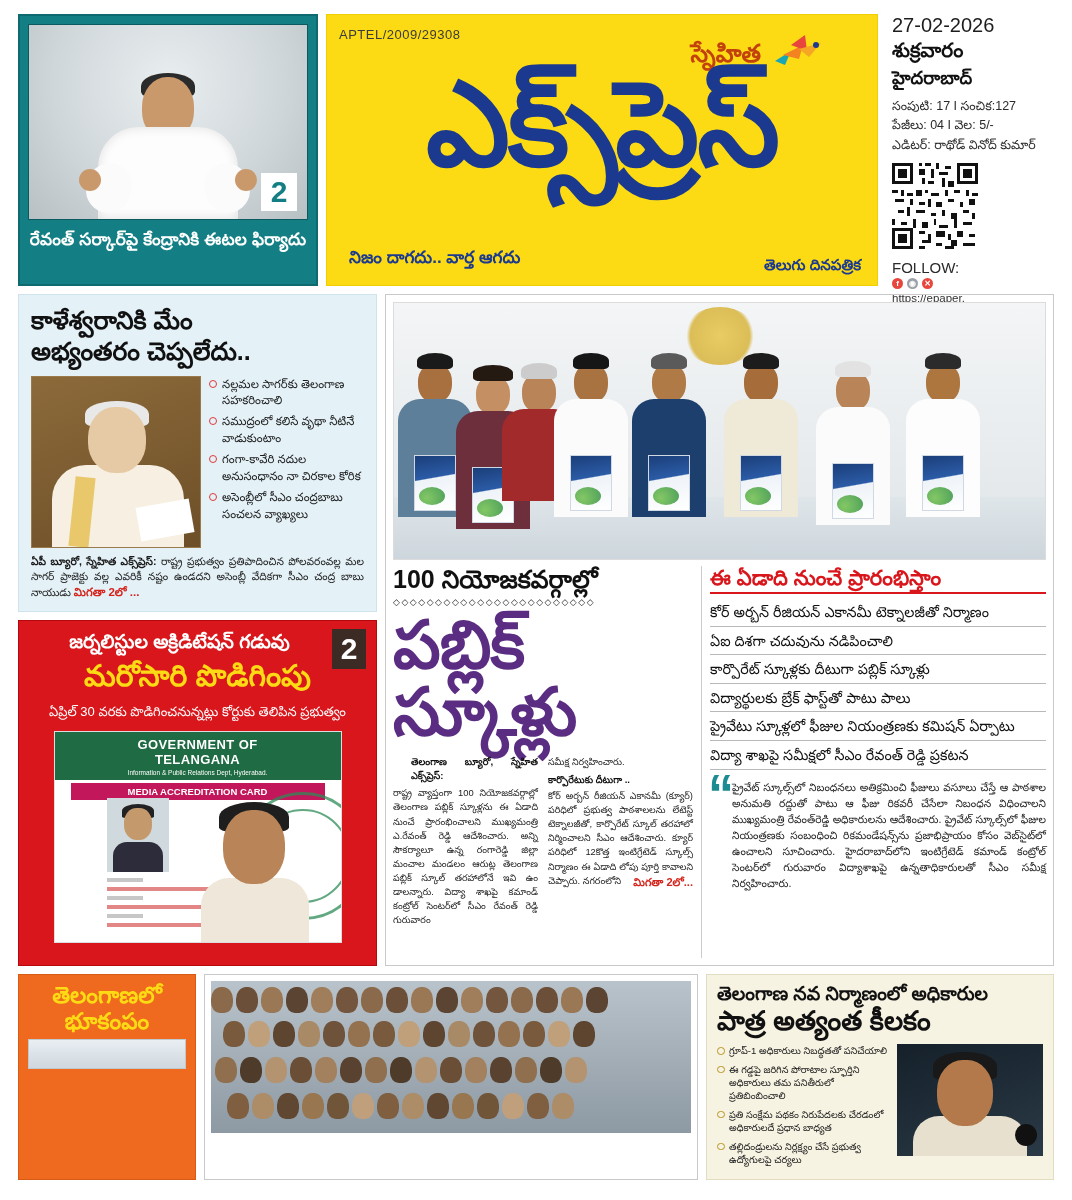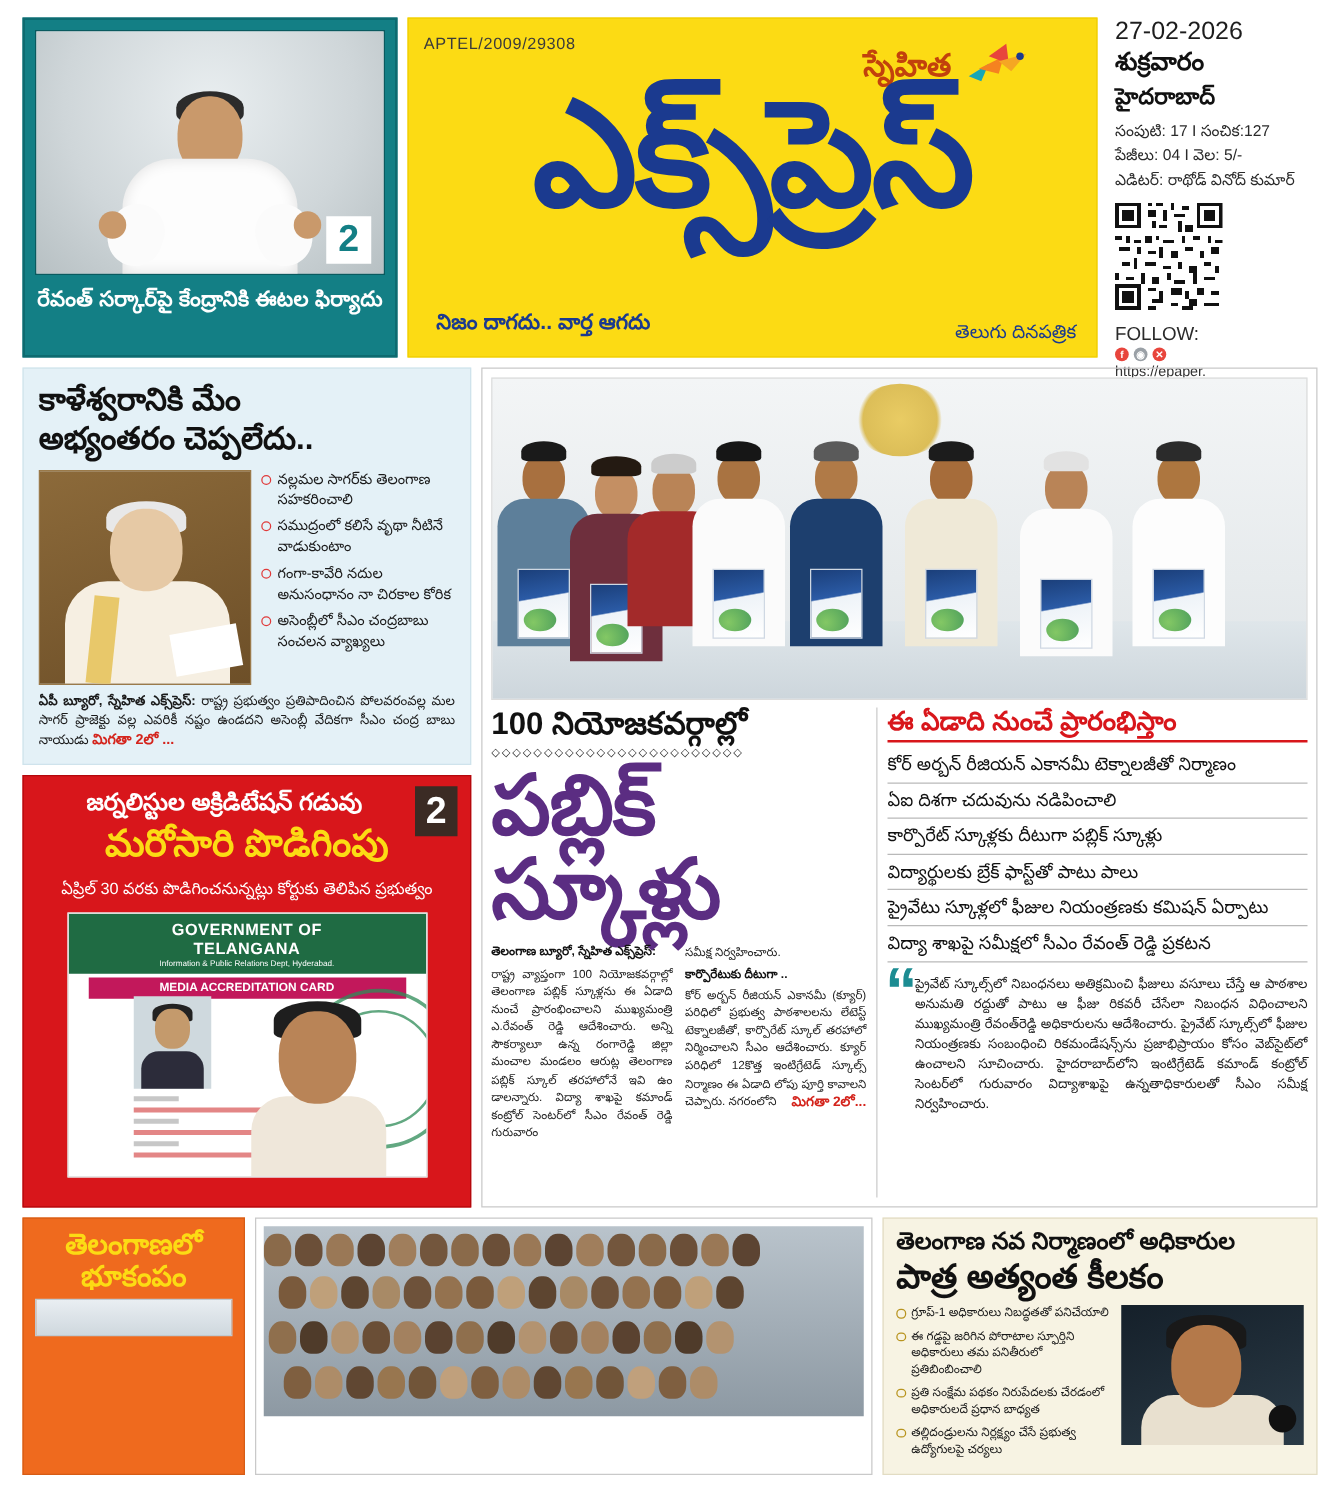--- a/index.html
+++ b/index.html
@@ -57,21 +57,21 @@
   .mh-snehitha {
     position:absolute; right: 116px; top: 24px; color:#c2410c; font-size: 25px; font-weight:bold;
   }
   .mh-bird { position:absolute; right: 52px; top: 16px; width: 56px; height: 46px; }
   .mh-title {
     position: absolute; left: 0; right: 0; top: 48px; text-align:center;
     color: #1b3a8f; font-size: 118px; font-weight: bold; line-height: 1.05;
     letter-spacing: -2px;
   }
   .mh-tag { position:absolute; left: 22px; bottom: 14px; color:#1b3a8f; font-size: 17px; font-weight:bold; }
-  .mh-sub { position:absolute; right: 16px; bottom: 8px; color:#1b3a8f; font-size: 15px; font-weight:normal; }
+  .mh-sub { position:absolute; right: 16px; bottom: 8px; color:#1b3a8f; font-size: 15px; font-weight:bold; }
 
   .mh-right { width: 168px; padding-left: 6px; }
   .mh-date { font-size: 20px; color:#1d1d1d; }
   .mh-day { font-size: 20px; font-weight: bold; color:#111; margin-top:2px; }
   .mh-city { font-size: 18px; font-weight: bold; color:#111; margin-top:1px; }
   .mh-meta { font-size: 12.5px; color:#2a2a2a; margin-top: 4px; line-height: 1.55; }
   .qr { width: 86px; height: 86px; margin-top: 8px; }
   .mh-follow { font-size: 15px; color:#2a2a2a; margin-top: 6px; }
   .socials { display:flex; gap:4px; margin-top:2px; }
   .soc { width: 11px; height: 11px; border-radius: 50%; background:#e8453c; color:#fff; font-size:8px;
@@ -152,21 +152,21 @@
   .hr-left { width: 300px; }
   .hr-right { flex: 1; border-left: 1px solid #ccc; padding-left: 8px; }
 
   .h100 { font-size: 25px; font-weight: bold; color:#111; line-height:1.1; }
   .diamonds { margin-top: 3px; font-size: 9px; letter-spacing: 1.5px; color:#222; overflow:hidden; white-space:nowrap;}
   .hbig { color:#5b2d82; font-size: 67px; font-weight: bold; line-height: 1.0; margin-top: 4px; letter-spacing:-1px;}
   .hbig .l2 { display:block; }
 
   .ctext { display:flex; gap: 10px; margin-top: 10px; }
   .ctext .cc { flex: 1; font-size: 9.4px; line-height: 1.5; color:#1c1c1c; text-align: justify; }
-  .byline { font-weight: bold; font-size: 9.6px; color:#111; display:block; margin-bottom: 3px; }
+  .byline { font-weight: bold; font-size: 9.6px; color:#111; display:block; margin-bottom: 3px; margin-left: 18px; }
   .subhead { font-weight: bold; font-size: 9.6px; color:#111; display:block; margin: 4px 0 2px 0; }
   .more2 { color:#d4241c; font-weight:bold; font-size: 11px; float:right; }
 
   .rhead { color:#d8161b; font-size: 21px; font-weight: bold; line-height:1.15; border-bottom: 2px solid #d8161b; padding-bottom: 2px;}
   .rlist { list-style:none; margin-top: 4px; }
   .rlist li { font-size: 14.3px; color:#111; line-height: 1.3; padding: 5px 0 4px 0; border-bottom: 1px solid #b9b9b9; }
   .rbody { font-size: 10.6px; line-height: 1.52; color:#1c1c1c; text-align: justify; margin-top: 9px; position:relative; padding-left: 22px;}
   .quote-mark { position:absolute; left: -2px; top: -4px; color:#1c8c92; font-size: 52px; font-weight:bold; line-height:.7; }
 
   

